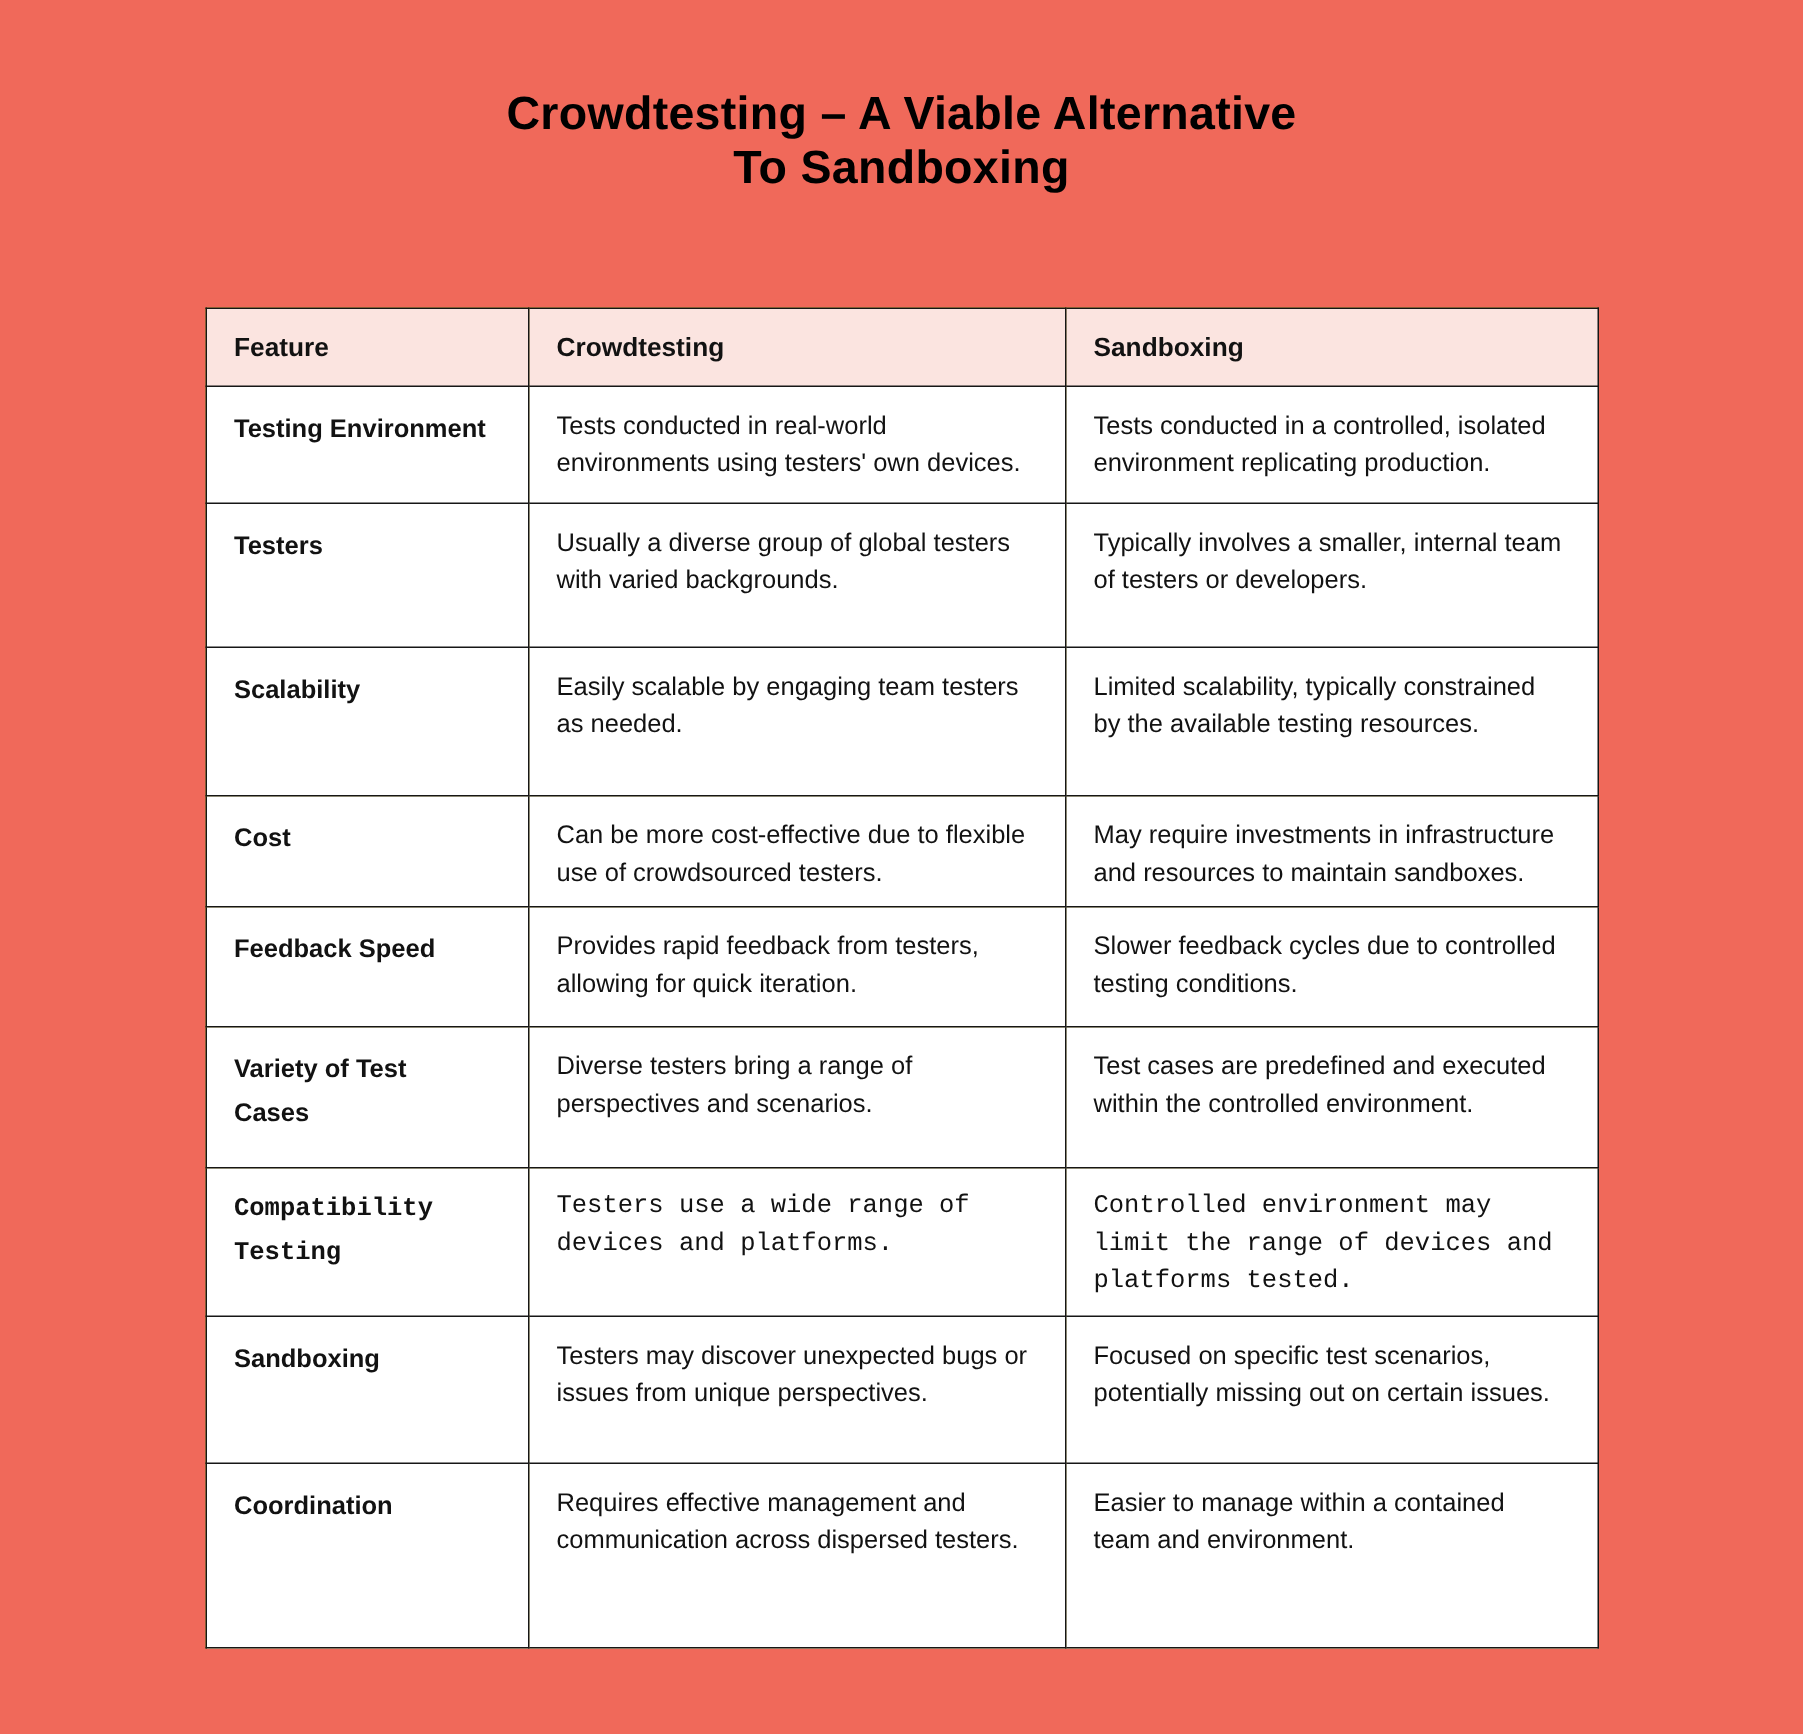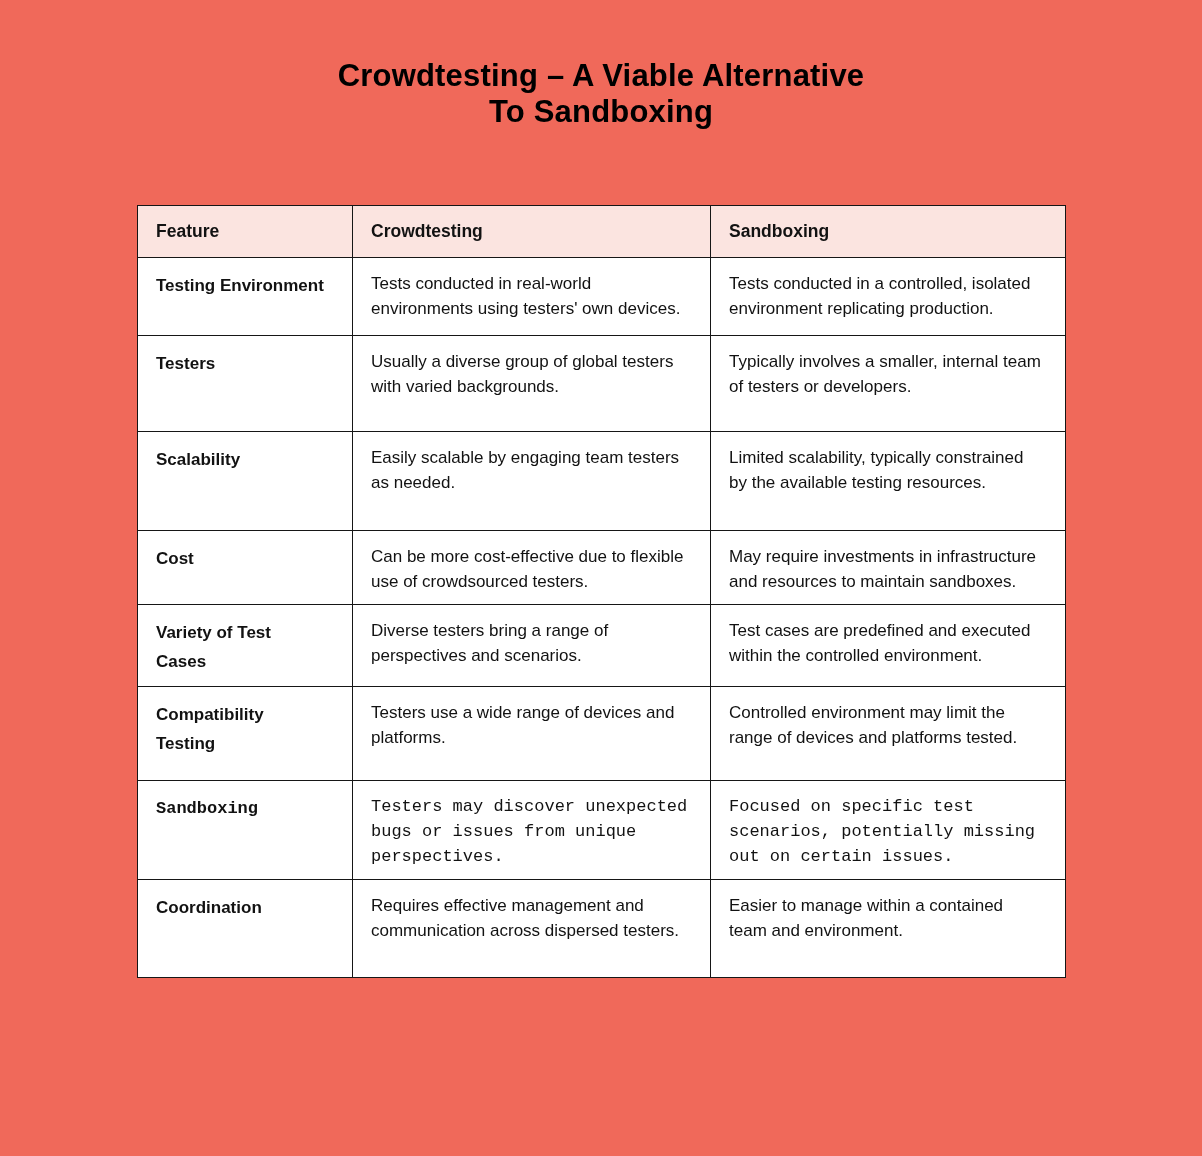--- a/index.html
+++ b/index.html
@@ -120,20 +120,25 @@
       <td class="feature-cell">Scalability</td>
       <td>Easily scalable by engaging team testers as needed.</td>
       <td>Limited scalability, typically constrained by the available testing resources.</td>
     </tr>
     <tr>
       <td class="feature-cell">Cost</td>
       <td>Can be more cost-effective due to flexible use of crowdsourced testers.</td>
       <td>May require investments in infrastructure and resources to maintain sandboxes.</td>
     </tr>
     <tr>
+      <td class="feature-cell">Feedback Speed</td>
+      <td>Provides rapid feedback from testers, allowing for quick iteration.</td>
+      <td>Slower feedback cycles due to controlled testing conditions.</td>
+    </tr>
+    <tr>
       <td class="feature-cell">Variety of Test Cases</td>
       <td>Diverse testers bring a range of perspectives and scenarios.</td>
       <td>Test cases are predefined and executed within the controlled environment.</td>
     </tr>
     <tr>
       <td class="feature-cell">Compatibility Testing</td>
       <td>Testers use a wide range of devices and platforms.</td>
       <td>Controlled environment may limit the range of devices and platforms tested.</td>
     </tr>
     <tr>

